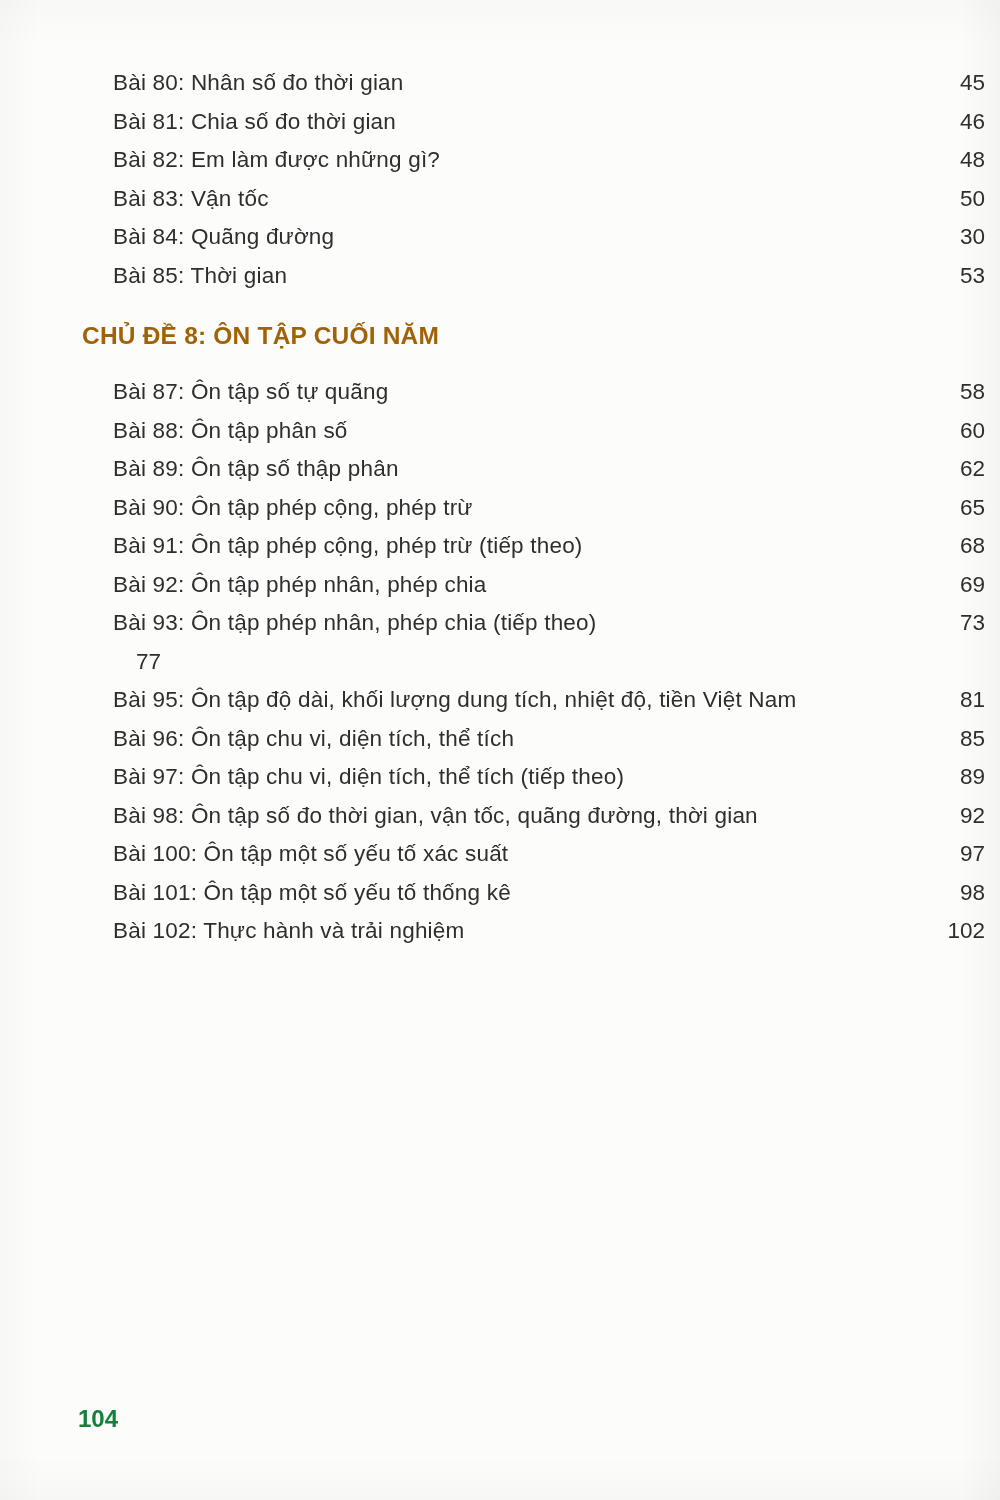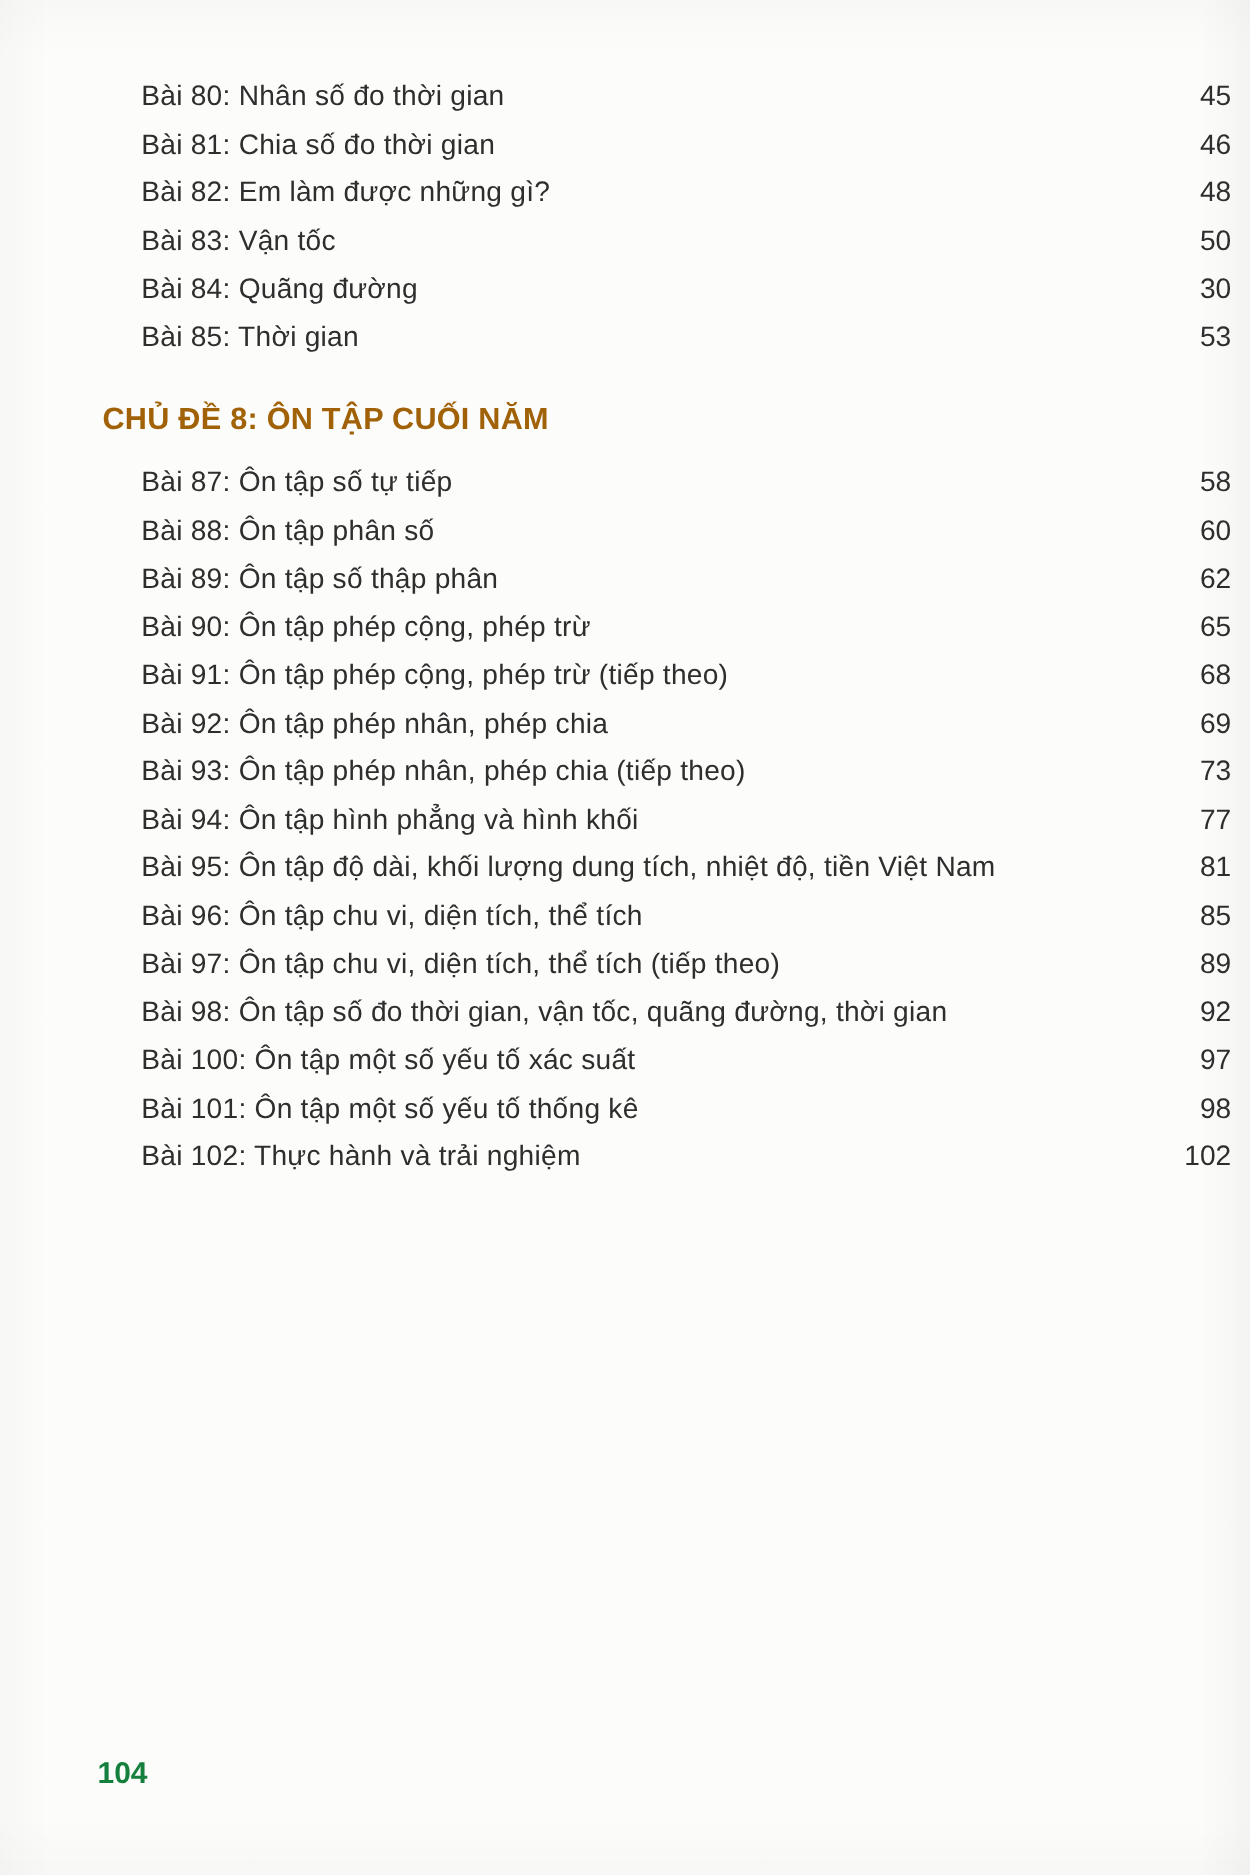--- a/index.html
+++ b/index.html
@@ -21,21 +21,21 @@
     pointer-events: none;
   }
   .toc {
     position: absolute;
     top: 64px;
     left: 113px;
     right: 15px;
   }
   .toc-row {
     display: flex;
-    align-items: flex-start;
+    align-items: center;
     height: 38.5px;
     font-size: 22.5px;
   }
   .toc-label {
     flex: 1;
     white-space: nowrap;
     letter-spacing: 0.2px;
   }
   .toc-page {
     margin-left: 4px;
@@ -92,21 +92,21 @@
     <div class="toc-row">
       <span class="toc-label">Bài 85: Thời gian</span>
       <span class="toc-page">53</span>
     </div>
   </div>
 
   <h2 class="section-heading">CHỦ ĐỀ 8: ÔN TẬP CUỐI NĂM</h2>
 
   <div class="entries">
     <div class="toc-row">
-      <span class="toc-label">Bài 87: Ôn tập số tự tiếp</span>
+      <span class="toc-label">Bài 87: Ôn tập số tự quãng</span>
       <span class="toc-page">58</span>
     </div>
     <div class="toc-row">
       <span class="toc-label">Bài 88: Ôn tập phân số</span>
       <span class="toc-page">60</span>
     </div>
     <div class="toc-row">
       <span class="toc-label">Bài 89: Ôn tập số thập phân</span>
       <span class="toc-page">62</span>
     </div>
@@ -120,21 +120,20 @@
     </div>
     <div class="toc-row">
       <span class="toc-label">Bài 92: Ôn tập phép nhân, phép chia</span>
       <span class="toc-page">69</span>
     </div>
     <div class="toc-row">
       <span class="toc-label">Bài 93: Ôn tập phép nhân, phép chia (tiếp theo)</span>
       <span class="toc-page">73</span>
     </div>
     <div class="toc-row">
-      <span class="toc-label">Bài 94: Ôn tập hình phẳng và hình khối</span>
       <span class="toc-page">77</span>
     </div>
     <div class="toc-row">
       <span class="toc-label">Bài 95: Ôn tập độ dài, khối lượng dung tích, nhiệt độ, tiền Việt Nam</span>
       <span class="toc-page">81</span>
     </div>
     <div class="toc-row">
       <span class="toc-label">Bài 96: Ôn tập chu vi, diện tích, thể tích</span>
       <span class="toc-page">85</span>
     </div>

